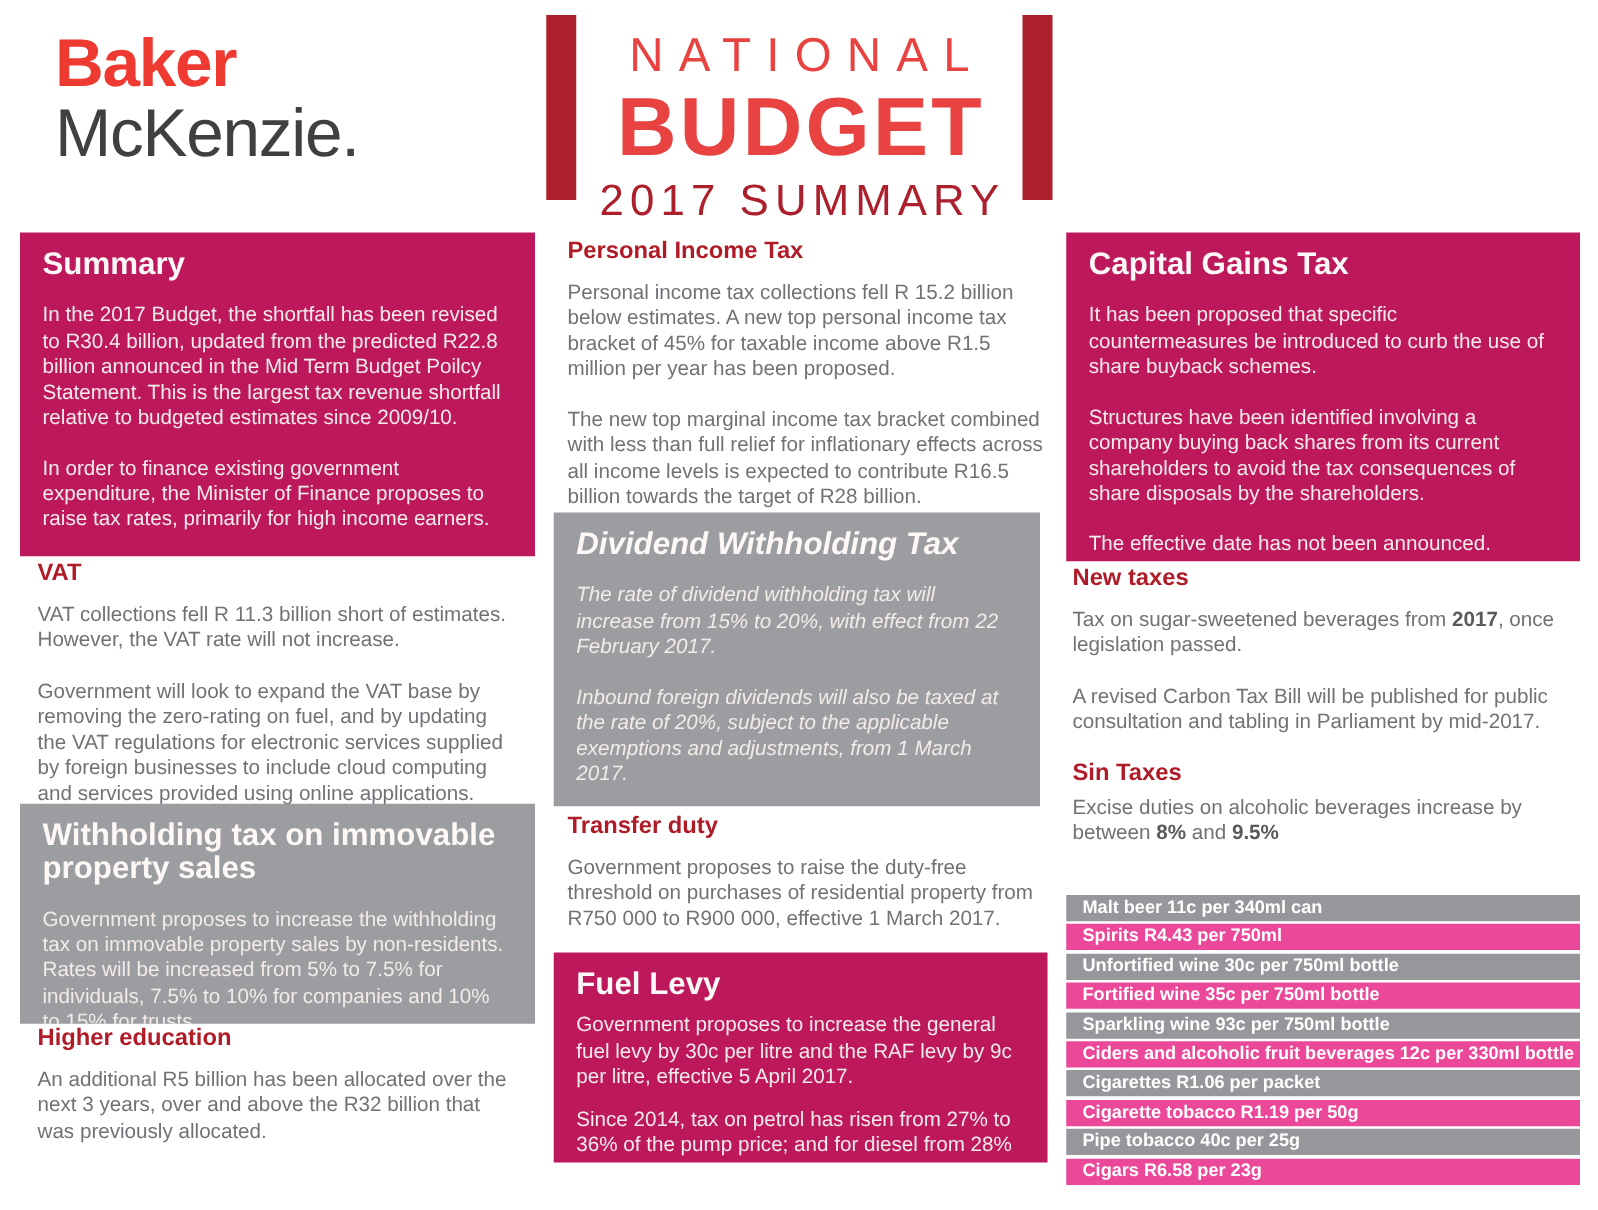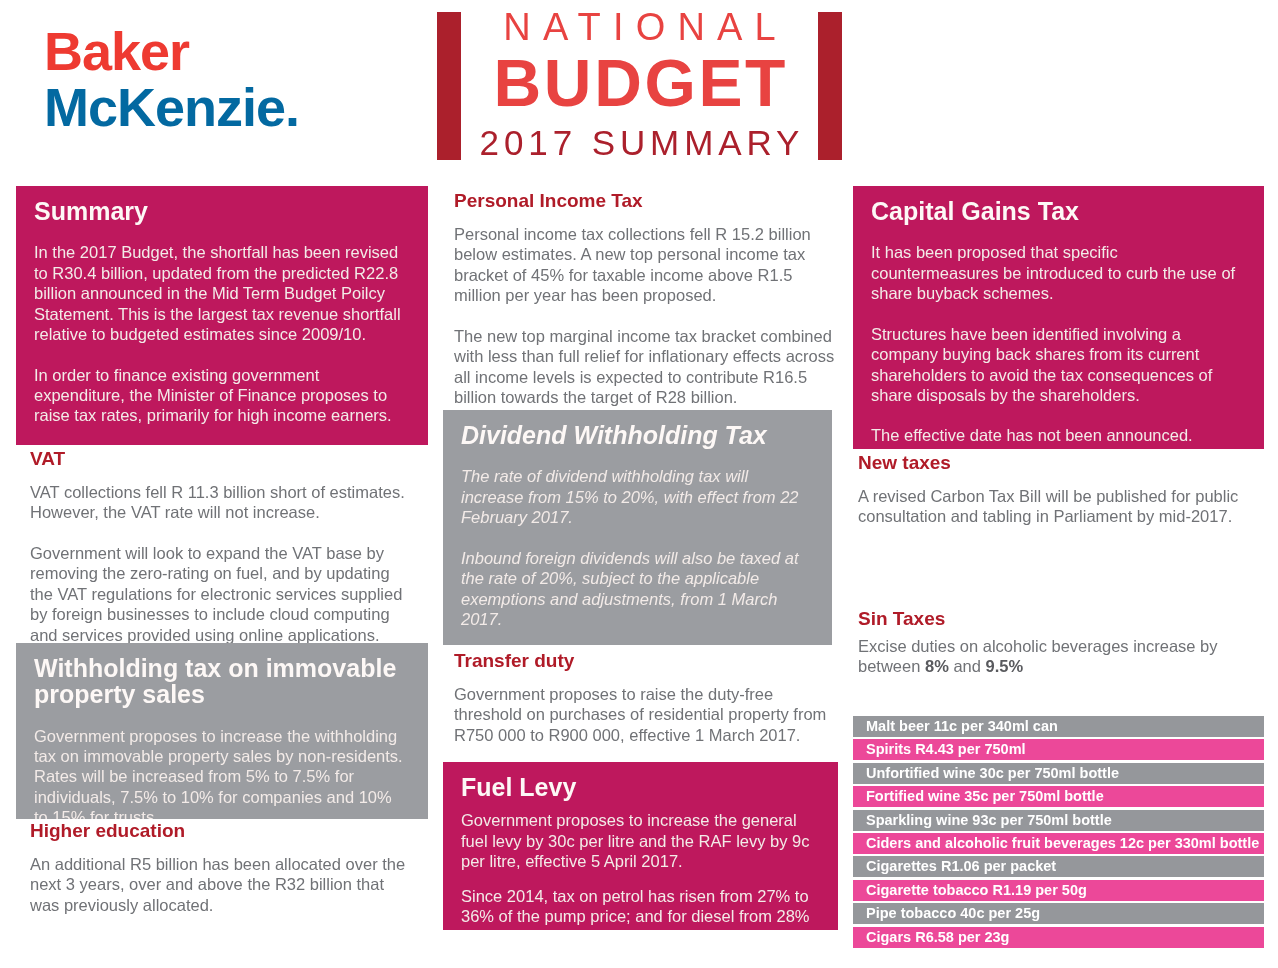--- a/index.html
+++ b/index.html
@@ -6,26 +6,26 @@
   html,body { background:#ffffff; }
   body { font-family:"Liberation Sans", sans-serif; }
   .canvas {
     position:relative; width:1278px; height:968px; background:#ffffff;
     overflow:hidden;
   }
 
   
   .logo { position:absolute; left:44px; top:24px; line-height:1; letter-spacing:-1px; }
   .logo-line1 { font-weight:bold; font-size:54px; color:#ee3a31; }
-  .logo-line2 { font-weight:bold; font-size:54px; color:#0369a1; margin-top:2px; }
+  .logo-line2 { font-weight:normal; font-size:54px; color:#404040; margin-top:2px; }
 
   .mast-bar { position:absolute; top:12px; width:24px; height:148px; background:#ab202c; }
   .mast-bar.left  { left:437px; }
   .mast-bar.right { left:818px; }
-  .masthead-text { position:absolute; left:461px; top:4px; width:357px; text-align:center; color:#e84341; }
+  .masthead-text { position:absolute; left:461px; top:22px; width:357px; text-align:center; color:#e84341; }
   .mast1 { font-size:38px; letter-spacing:0.32em; text-indent:0.32em; margin-top:2px; }
   .mast2 { font-size:66px; letter-spacing:0.04em; text-indent:0.04em; font-weight:bold; margin-top:-4px; }
   .mast3 { font-size:35px; letter-spacing:0.14em; text-indent:0.14em; color:#ab202c; margin-top:2px; }
 
   
   .box { position:absolute; overflow:hidden; padding:12px 18px; }
   .box.salmon { background:#be185d; }
   .box.gray   { background:#9b9da1; }
   .box h2 { color:#fdf8f6; font-size:25px; font-weight:bold; line-height:1.05; margin-bottom:18px; }
   .box p  { color:#f3ebe8; font-size:16.5px; line-height:1.24; margin-bottom:20px; }
@@ -127,20 +127,21 @@
 
   <div class="box salmon" id="box-cgt">
     <h2>Capital Gains Tax</h2>
     <p>It has been proposed that specific countermeasures be introduced to curb the use of share buyback schemes.</p>
     <p>Structures have been identified involving a company buying back shares from its current shareholders to avoid the tax consequences of share disposals by the shareholders.</p>
     <p>The effective date has not been announced.</p>
   </div>
 
   <div class="plain" id="sec-newtaxes">
     <h2>New taxes</h2>
+    <p><span>Tax on sugar-sweetened beverages from </span><b>2017</b><span>, once legislation passed.</span></p>
     <p>A revised Carbon Tax Bill will be published for public consultation and tabling in Parliament by mid-2017.</p>
   </div>
 
   <div class="plain" id="sec-sintaxes">
     <h2>Sin Taxes</h2>
     <p><span>Excise duties on alcoholic beverages increase by between </span><b>8%</b><span> and </span><b>9.5%</b></p>
   </div>
 
   <div class="sin-rows">
     <div class="sin-row dark">Malt beer 11c per 340ml can</div>

